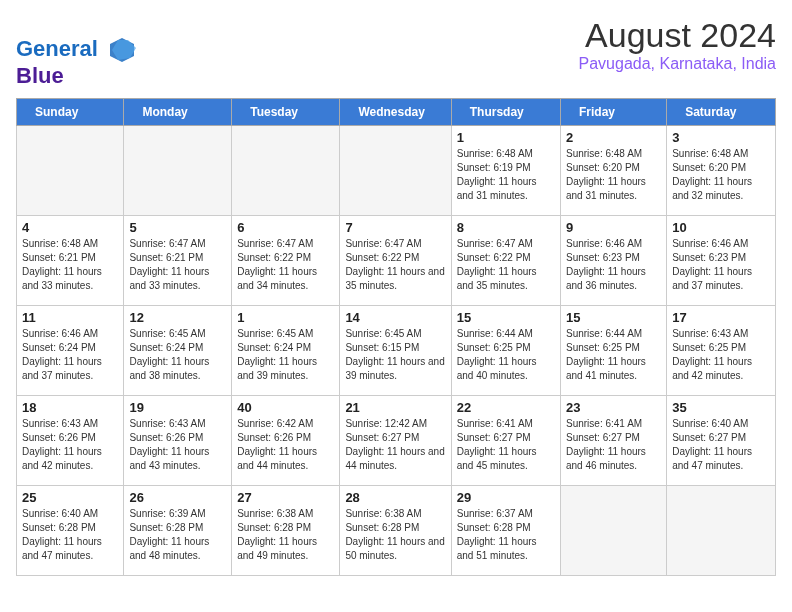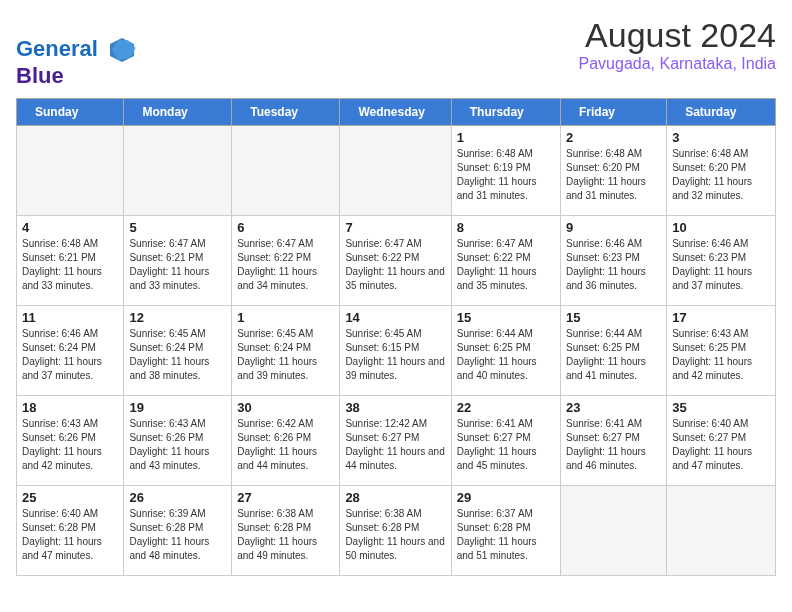--- a/index.html
+++ b/index.html
@@ -242,27 +242,27 @@
 Sunset: 6:26 PM
 Daylight: 11 hours and 42 minutes.</div>
         </td>
         <td>
           <span class="day-num">19</span>
           <div class="day-info">Sunrise: 6:43 AM
 Sunset: 6:26 PM
 Daylight: 11 hours and 43 minutes.</div>
         </td>
         <td>
-          <span class="day-num">30</span>
+          <span class="day-num">40</span>
           <div class="day-info">Sunrise: 6:42 AM
 Sunset: 6:26 PM
 Daylight: 11 hours and 44 minutes.</div>
         </td>
         <td>
-          <span class="day-num">38</span>
+          <span class="day-num">21</span>
           <div class="day-info">Sunrise: 12:42 AM
 Sunset: 6:27 PM
 Daylight: 11 hours and 44 minutes.</div>
         </td>
         <td>
           <span class="day-num">22</span>
           <div class="day-info">Sunrise: 6:41 AM
 Sunset: 6:27 PM
 Daylight: 11 hours and 45 minutes.</div>
         </td>

